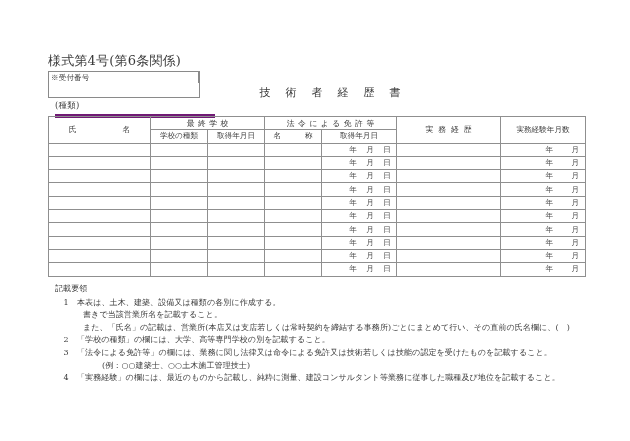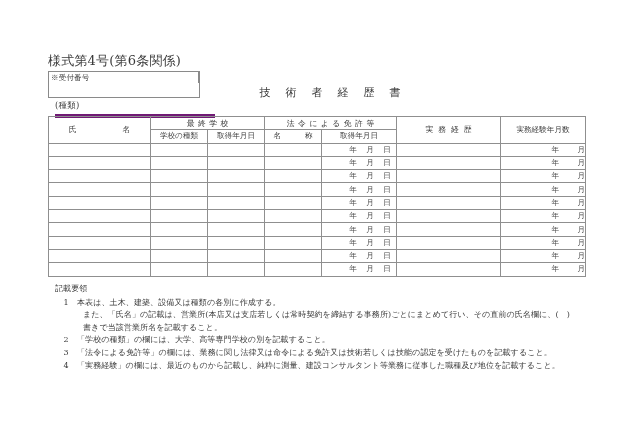--- a/index.html
+++ b/index.html
@@ -149,20 +149,21 @@
     color: #4a4a4a;
   }
   table.main td.date-cell .d {
     display: inline-block;
     width: 17px;
     text-align: left;
   }
   table.main td.date-cell .d.last { width: auto; }
   table.main td.ym-cell {
     text-align: right;
+    padding-right: 6px;
     color: #4a4a4a;
   }
   table.main td.ym-cell .y {
     display: inline-block;
     width: 26px;
     text-align: left;
   }
   table.main td.ym-cell .m { display: inline-block; }
 
   
@@ -354,32 +355,33 @@
       </tbody>
   </table>
 
   <div class="notes">
     <div class="heading">記載要領</div>
 
     <div class="note-row">
       <div class="num">1</div>
       <div class="txt">本表は、土木、建築、設備又は種類の各別に作成する。</div>
     </div>
+    <div class="note-cont indent2">書きで当該営業所名を記載すること。</div>
     <div class="note-cont indent2">また、「氏名」の記載は、営業所(本店又は支店若しくは常時契約を締結する事務所)ごとにまとめて行い、その直前の氏名欄に、(　)</div>
-    <div class="note-cont indent2">書きで当該営業所名を記載すること。</div>
 
     <div class="note-row">
       <div class="num">2</div>
       <div class="txt">「学校の種類」の欄には、大学、高等専門学校の別を記載すること。</div>
     </div>
 
     <div class="note-row">
       <div class="num">3</div>
       <div class="txt">「法令による免許等」の欄には、業務に関し法律又は命令による免許又は技術若しくは技能の認定を受けたものを記載すること。</div>
     </div>
+    <div class="note-cont example">(例：○○建築士、○○土木施工管理技士)</div>
 
     <div class="note-row">
       <div class="num">4</div>
       <div class="txt">「実務経験」の欄には、最近のものから記載し、純粋に測量、建設コンサルタント等業務に従事した職種及び地位を記載すること。</div>
     </div>
   </div>
 
 </div>
 
 </body></html>

